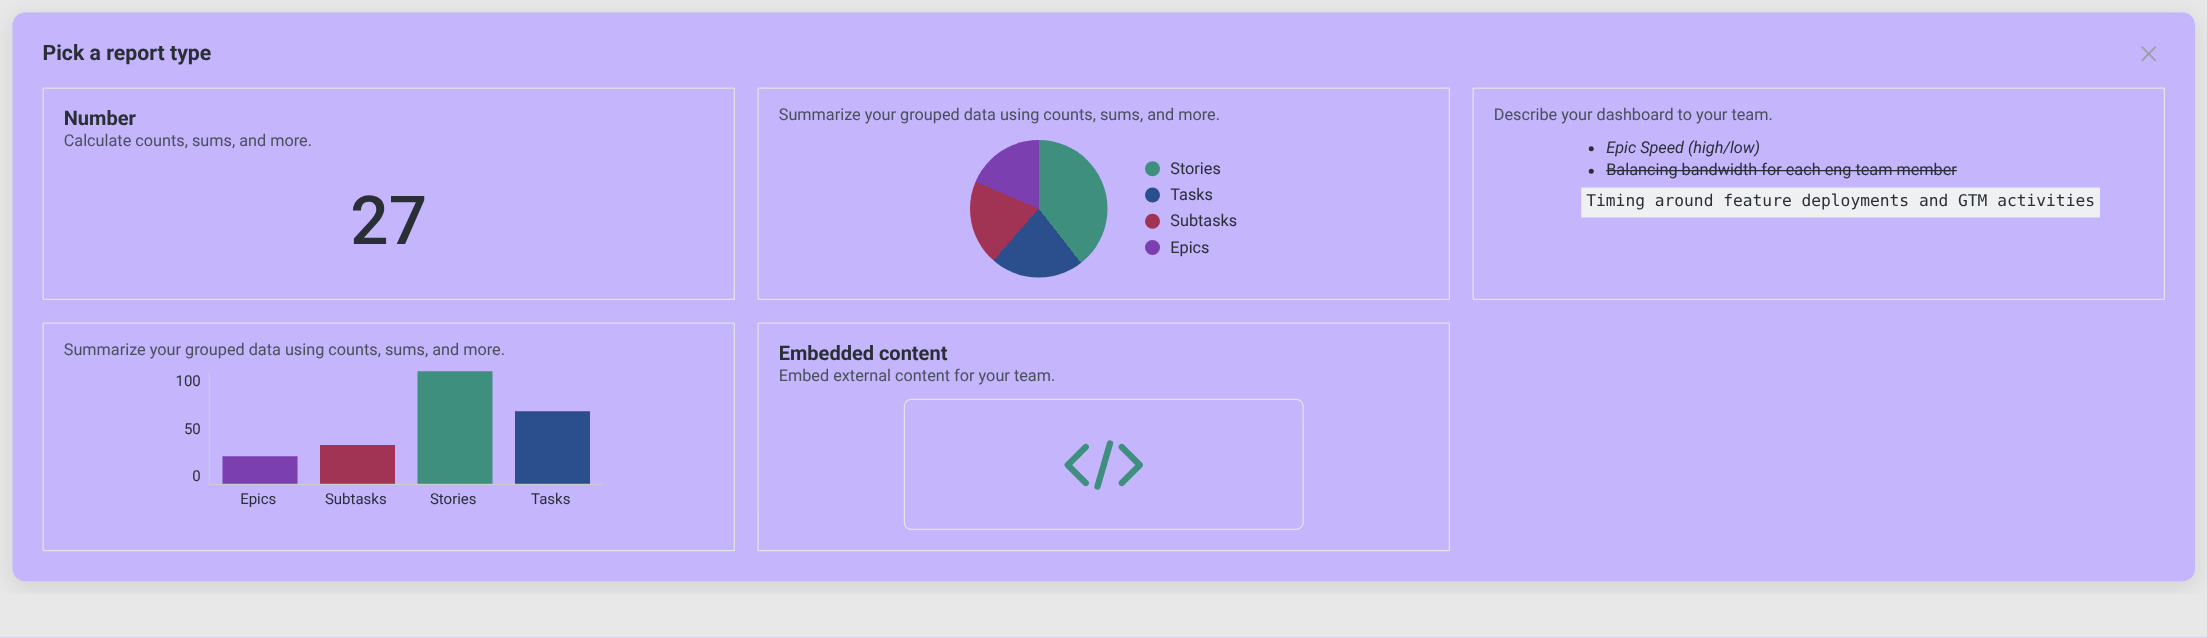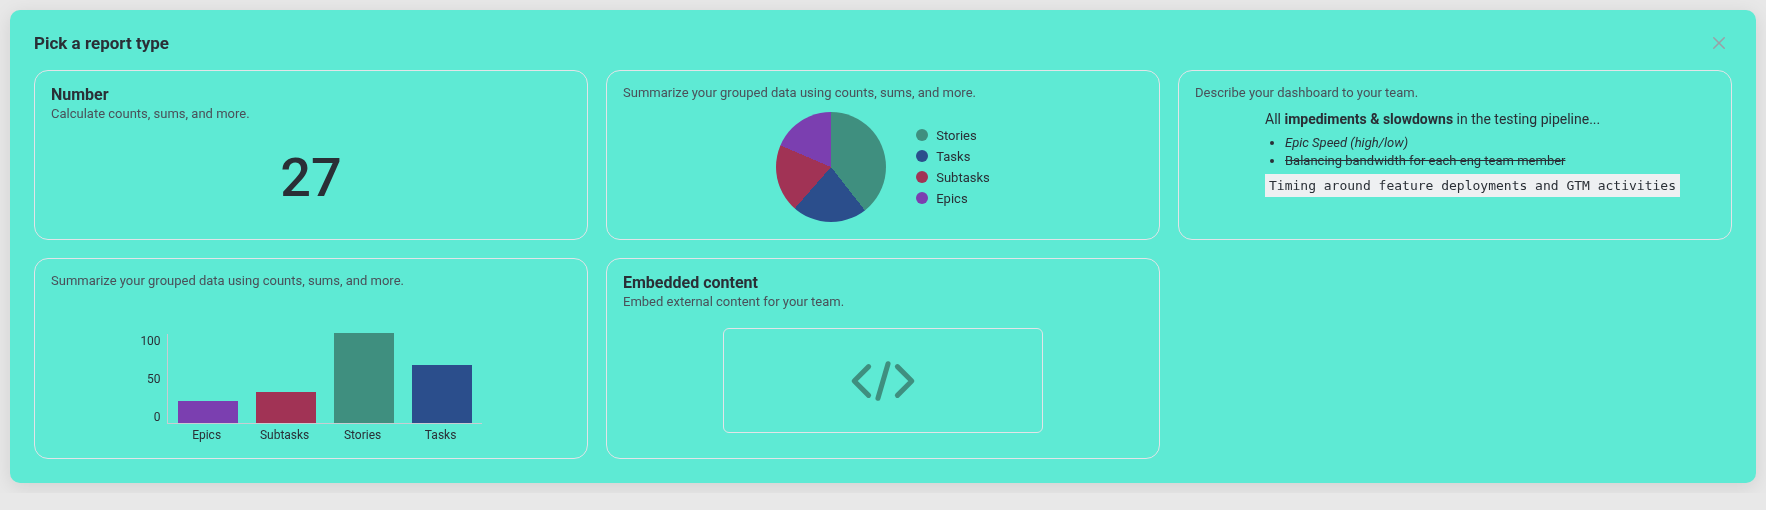--- a/index.html
+++ b/index.html
@@ -2,21 +2,21 @@
 <html><head>
 <meta charset="utf-8">
 <style>
   * { box-sizing: border-box; margin: 0; padding: 0; }
   body {
     font-family: -apple-system, BlinkMacSystemFont, "Segoe UI", Roboto, "Helvetica Neue", Arial, sans-serif;
     background: #e8e8e8;
     padding: 10px;
   }
   .modal {
-    background: #5eead4;
+    background: #c4b5fd;
     border-radius: 10px;
     padding: 20px 24px 24px 24px;
     box-shadow: 0 4px 20px rgba(0,0,0,0.1);
     width: 100%;
   }
   .modal-header {
     display: flex;
     justify-content: space-between;
     align-items: center;
     margin-bottom: 14px;
@@ -37,21 +37,21 @@
     justify-content: center;
   }
   .close-btn svg { width: 18px; height: 18px; }
   .grid {
     display: grid;
     grid-template-columns: repeat(3, 1fr);
     gap: 18px;
   }
   .card {
     border: 1px solid #e2e4e8;
-    border-radius: 14px;
+    border-radius: 1px;
     padding: 14px 16px 16px 16px;
     cursor: pointer;
     min-height: 170px;
     display: flex;
     flex-direction: column;
   }
   .card-title {
     font-size: 16px;
     font-weight: 700;
     color: #2a2f36;
@@ -120,21 +120,20 @@
     padding: 2px 4px;
     display: inline-block;
     line-height: 1.5;
   }
   
   .bar-wrap {
     flex: 1;
     display: flex;
     align-items: stretch;
     justify-content: center;
-    margin-top: 36px;
   }
   .yaxis {
     display: flex;
     flex-direction: column;
     justify-content: space-between;
     align-items: flex-end;
     font-size: 12px;
     color: #2a2f36;
     padding-right: 6px;
     height: 90px;
@@ -227,23 +226,20 @@
               <span class="swatch" style="background: rgb(123, 63, 176);"></span>
               <span>Epics</span>
             </div>
           </div>
       </div>
     </div>
 
     <div class="card">
       <div class="card-desc">Describe your dashboard to your team.</div>
       <div class="note-body">
-        <div class="head">
-          <span>All </span><b>impediments &amp; slowdowns</b><span> in the testing pipeline...</span>
-        </div>
         <ul>
           <li><i>Epic Speed (high/low)</i></li>
           <li><span class="strike">Balancing bandwidth for each eng team member</span></li>
         </ul>
         <span class="mono-hl">Timing around feature deployments and GTM activities</span>
       </div>
     </div>
 
 
     <div class="card">

